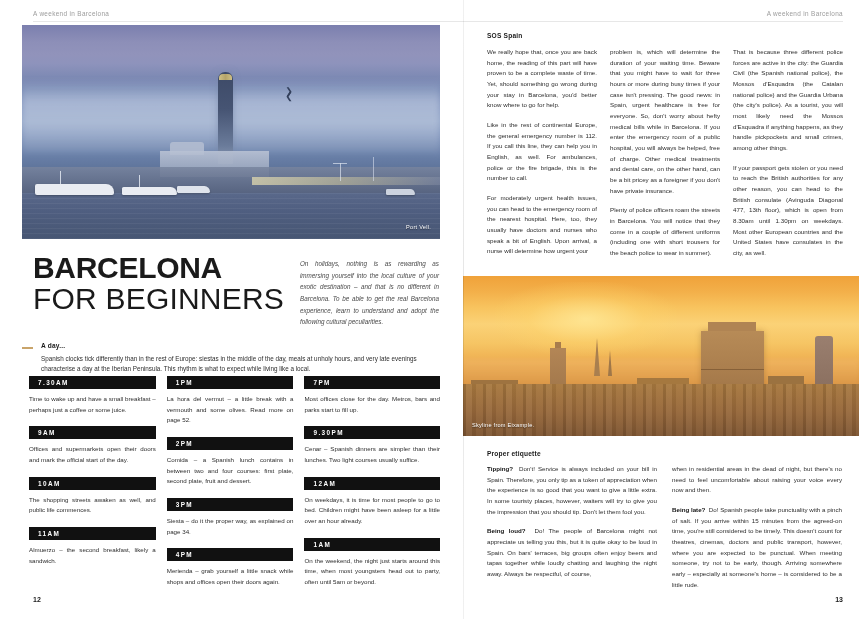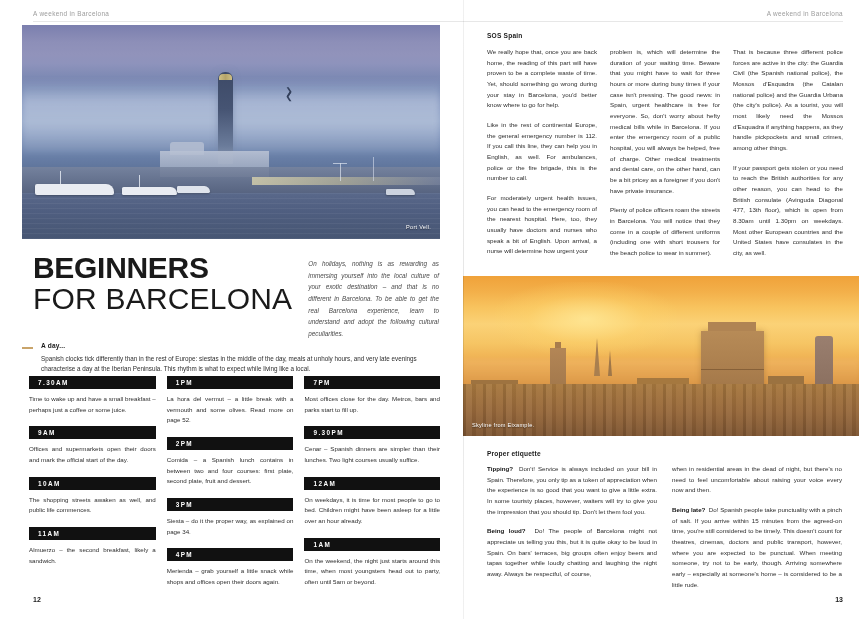--- a/index.html
+++ b/index.html
@@ -316,22 +316,22 @@
       <div class="yacht y1"></div>
       <div class="yacht y2"></div>
       <div class="yacht y3"></div>
       <div class="yacht y4"></div>
       <div class="gull">❯❮</div>
       <div class="hero-caption">Port Vell.</div>
     </div>
 
     <div class="headline-wrap">
       <div class="headline">
-        <div class="l1">BEGINNERS</div>
-        <div class="l2">FOR BARCELONA</div>
+        <div class="l1">BARCELONA</div>
+        <div class="l2">FOR BEGINNERS</div>
       </div>
       <div class="standfirst">On holidays, nothing is as rewarding as immersing yourself into the local culture of your exotic destination – and that is no different in Barcelona. To be able to get the real Barcelona experience, learn to understand and adopt the following cultural peculiarities.</div>
     </div>
 
     <div class="sec-head-wrap">
       <div class="sec-dash"></div>
       <div class="sec-title">A day...</div>
       <div class="sec-intro">Spanish clocks tick differently than in the rest of Europe: siestas in the middle of the day, meals at unholy hours, and very late evenings characterise a day at the Iberian Peninsula. This rhythm is what to expect while living like a local.</div>
     </div>
 

